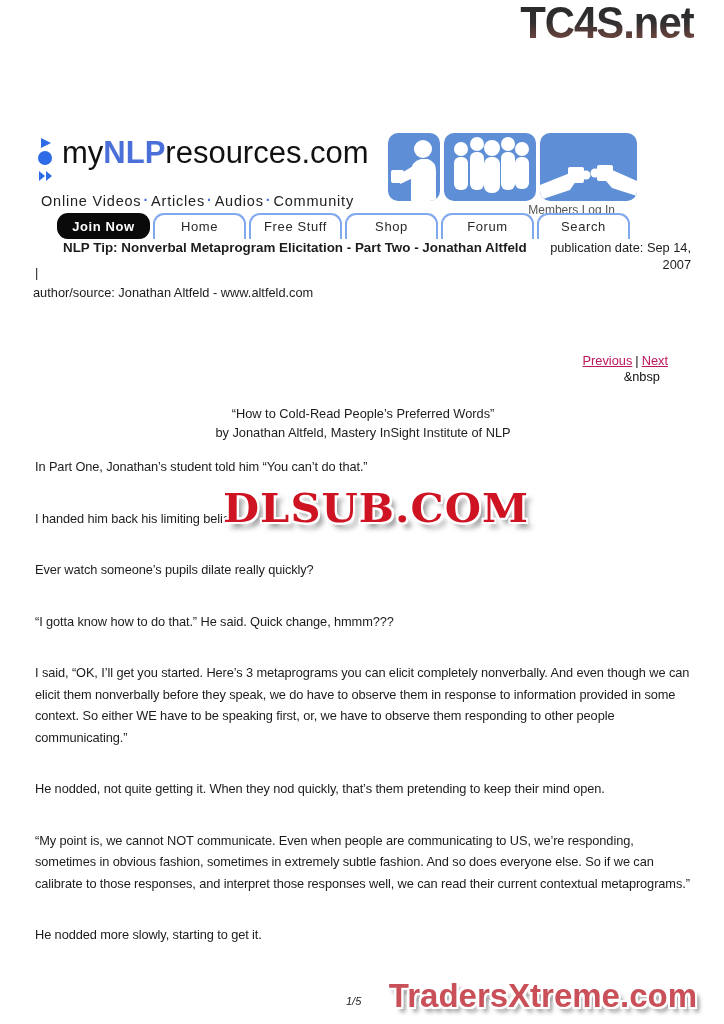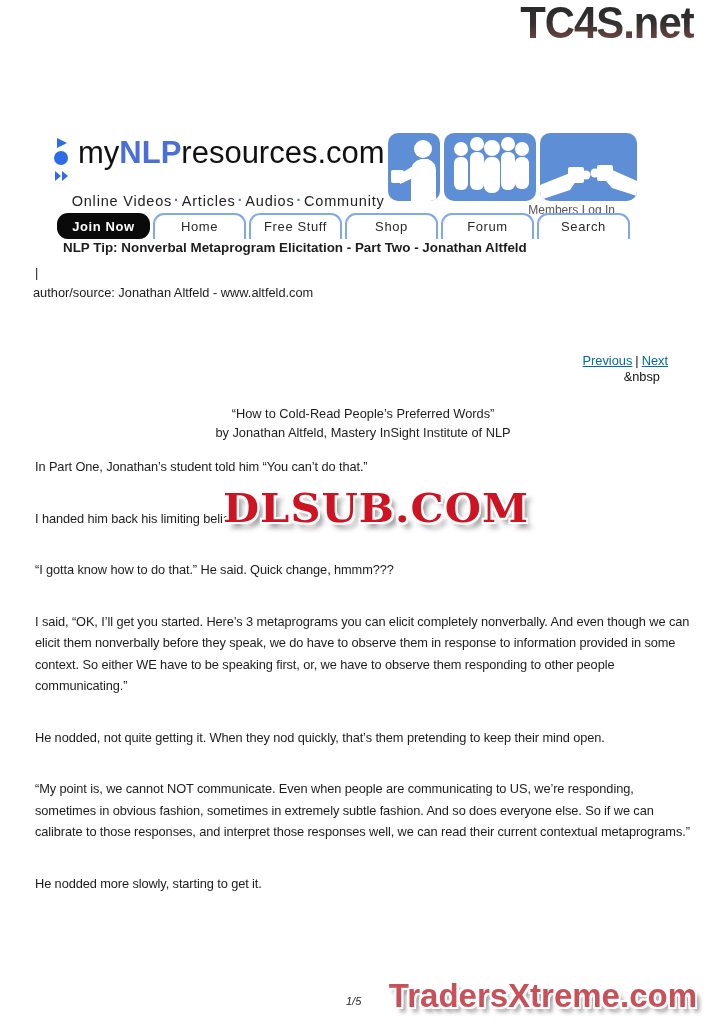--- a/index.html
+++ b/index.html
@@ -14,21 +14,21 @@
     position: absolute; top: -2px; right: 8px;
     font-family: "Liberation Sans", sans-serif;
     font-weight: bold; font-size: 44px; letter-spacing: -1px;
     transform: scaleX(0.95); transform-origin: right top;
     background: linear-gradient(180deg, #262626 0%, #333030 50%, #6e453f 82%, #96665c 100%);
     -webkit-background-clip: text; background-clip: text;
     -webkit-text-fill-color: transparent; color: transparent;
   }
 
   
-  .logo { position: absolute; left: 52px; top: 136px; text-align: right; }
+  .logo { position: absolute; left: 36px; top: 136px; }
   .logo-row { display: flex; align-items: flex-start; }
   .logo-icon { width: 22px; height: 50px; margin-top: 2px; }
   .logo-text { font-size: 31px; letter-spacing: 0px; color: #111; line-height: 34px; margin-left: 4px; }
   .logo-text .nlp { color: #4a6fd8; font-weight: bold; }
   .tagline { margin-top: 5px; margin-left: 5px; font-size: 14.5px; letter-spacing: 0.8px; color: #222; }
   .tagline .dot { color: #4a6fd8; font-weight: bold; padding: 0 2px; position: relative; top: -1px; }
 
   
   .tiles { position: absolute; left: 388px; top: 133px; display: flex; gap: 4px; }
   .tile { background: #5e8fd6; border-radius: 10px; height: 68px; overflow: hidden; }
@@ -53,21 +53,21 @@
 
   
   .title-row { position: absolute; left: 35px; top: 239px; width: 656px; display: flex; align-items: flex-start; }
   .article-title { flex: 1; margin: 0; padding-left: 28px; font-size: 13.4px; font-weight: bold; white-space: nowrap; line-height: 17px; }
   .pub-date { width: 162px; text-align: right; font-size: 12.8px; line-height: 17px; }
   .pipe { position: absolute; left: 35px; top: 265px; font-size: 12.8px; }
   .author-line { position: absolute; left: 33px; top: 285px; font-size: 12.8px; }
 
   
   .pagenav { position: absolute; right: 34px; top: 353px; text-align: right; font-size: 12.8px; line-height: 16px; }
-  .pagenav a { color: #0369a1; text-decoration: underline; cursor: pointer; }
+  .pagenav a { color: #be185d; text-decoration: underline; cursor: pointer; }
   .pagenav .divider { color: #111; margin: 0 3px; }
   .pagenav .nbsp { padding-right: 8px; color: #111; }
 
   
   .heading { position: absolute; left: 35px; top: 404px; width: 656px; text-align: center; font-size: 12.8px; line-height: 19px; }
 
   
   .body { position: absolute; left: 35px; top: 456px; width: 660px; }
   .body p { margin: 0 0 30px 0; font-size: 12.8px; line-height: 21.5px; letter-spacing: -0.1px; }
   .body p.italic { }
@@ -155,39 +155,41 @@
     <div class="tab active">Join Now</div>
     <div class="tab">Home</div>
     <div class="tab">Free Stuff</div>
     <div class="tab">Shop</div>
     <div class="tab">Forum</div>
     <div class="tab">Search</div>
   </nav>
 
   <div class="title-row">
     <h1 class="article-title">NLP Tip: Nonverbal Metaprogram Elicitation - Part Two - Jonathan Altfeld</h1>
+    <div class="pub-date">publication date: Sep 14, 2007</div>
   </div>
   <div class="pipe">|</div>
   <div class="author-line">author/source: Jonathan Altfeld - www.altfeld.com</div>
 
   <div class="pagenav">
     <div class="links">
       <a>Previous</a><span class="divider">|</span><a>Next</a>
     </div>
     <div class="nbsp">&amp;nbsp</div>
   </div>
 
   <div class="heading">
     <div>“How to Cold-Read People’s Preferred Words”</div>
     <div>by Jonathan Altfeld, Mastery InSight Institute of NLP</div>
   </div>
 
   <div class="body">
     <p class="italic">In Part One, Jonathan’s student told him “You can’t do that.”</p>
     <p>I handed him back his limiting belie</p>
+    <p>Ever watch someone’s pupils dilate really quickly?</p>
     <p>“I gotta know how to do that.” He said. Quick change, hmmm???</p>
     <p>I said, “OK, I’ll get you started. Here’s 3 metaprograms you can elicit completely nonverbally. And even though we can elicit them nonverbally before they speak, we do have to observe them in response to information provided in some context. So either WE have to be speaking first, or, we have to observe them responding to other people communicating.”</p>
     <p>He nodded, not quite getting it. When they nod quickly, that’s them pretending to keep their mind open.</p>
     <p>“My point is, we cannot NOT communicate. Even when people are communicating to US, we’re responding, sometimes in obvious fashion, sometimes in extremely subtle fashion. And so does everyone else. So if we can calibrate to those responses, and interpret those responses well, we can read their current contextual metaprograms.”</p>
     <p>He nodded more slowly, starting to get it.</p>
   </div>
 
   <div class="dlsub">DLSUB.COM</div>
 
   <div class="pagenum">1/5</div>

